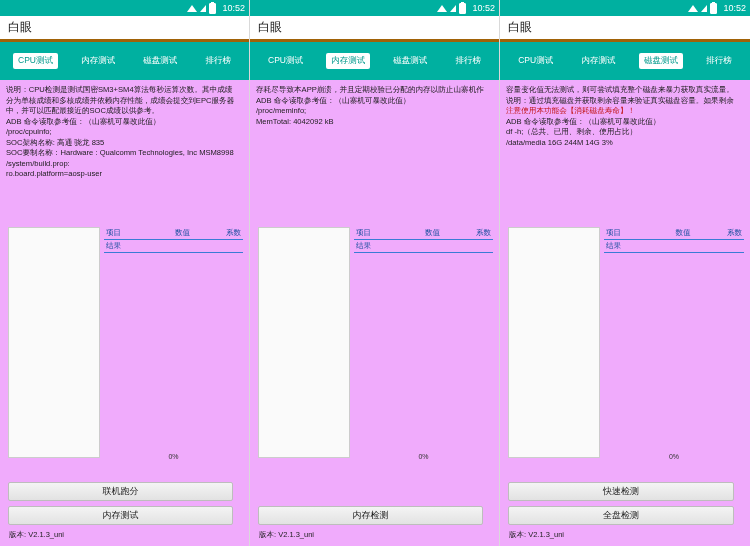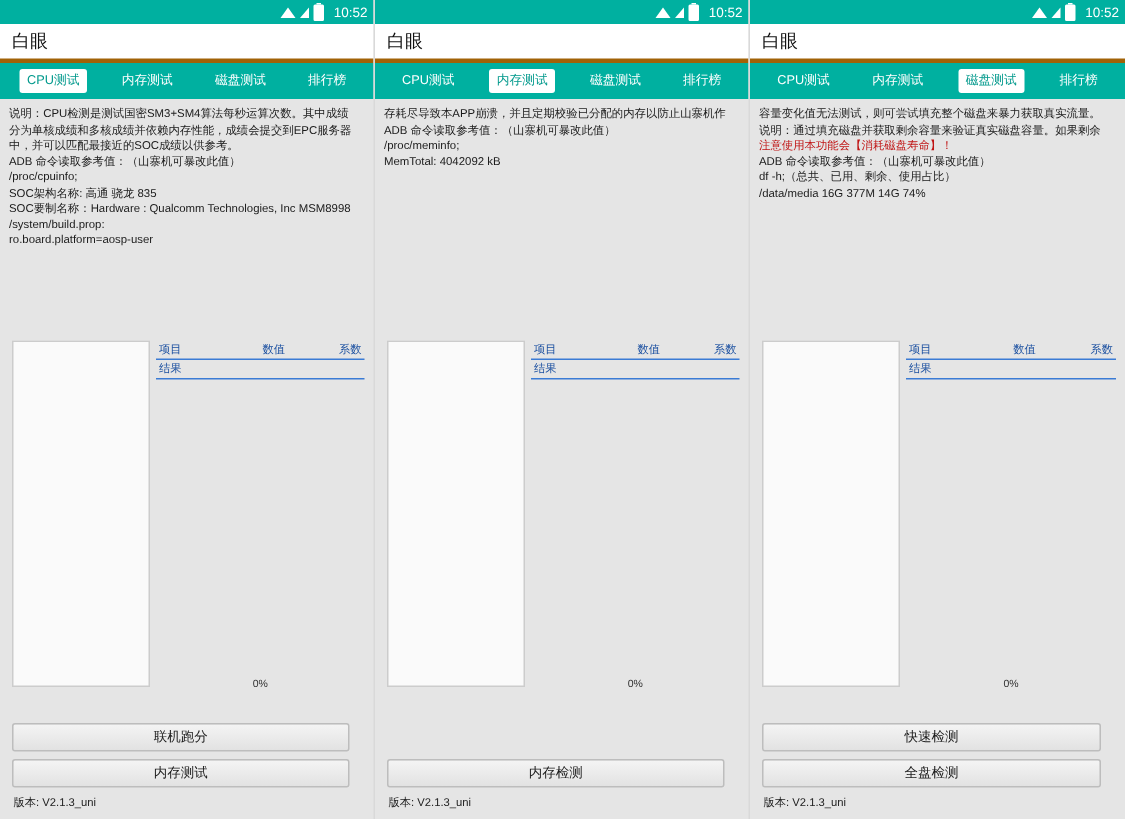--- a/index.html
+++ b/index.html
@@ -13,21 +13,21 @@
   }
   .screens {
     display: flex;
     width: 750px;
     height: 546px;
   }
   .panel {
     width: 250px;
     height: 546px;
     position: relative;
-    background: #e5e5e5;
+    background: #f0abfc;
     border-right: 1px solid #d9d9d9;
     box-sizing: border-box;
     overflow: hidden;
   }
   .panel:last-child { border-right: none; }
 
   
   .statusbar {
     height: 16px;
     background: #00b0a0;
@@ -85,21 +85,21 @@
     box-sizing: border-box;
   }
   .apptitle {
     font-size: 12px;
     color: #111111;
     font-weight: normal;
   }
 
   
   .tabbar {
-    height: 24px;
+    height: 38px;
     background: #00b0a0;
     display: flex;
     align-items: center;
     justify-content: space-around;
     padding: 0 4px;
     box-sizing: border-box;
   }
   .tab {
     font-size: 8.5px;
     color: #ffffff;
@@ -325,21 +325,21 @@
       <span class="tab">内存测试</span>
       <span class="tab active">磁盘测试</span>
       <span class="tab">排行榜</span>
     </div>
     <div class="desc">
       <span class="line">容量变化值无法测试，则可尝试填充整个磁盘来暴力获取真实流量。</span>
       <span class="line">说明：通过填充磁盘并获取剩余容量来验证真实磁盘容量。如果剩余</span>
       <span class="line red">注意使用本功能会【消耗磁盘寿命】！</span>
       <span class="line">ADB 命令读取参考值：（山寨机可暴改此值）</span>
       <span class="line">df -h;（总共、已用、剩余、使用占比）</span>
-      <span class="line">/data/media      16G 377M  14G  74%</span>
+      <span class="line">/data/media      16G 244M  14G  3%</span>
     </div>
     <div class="middle">
       <div class="leftbox"></div>
       <div class="rightpane">
         <div class="tbl-head">
           <span>项目</span>
           <span class="mid">数值</span>
           <span>系数</span>
         </div>
         <div class="tbl-line"></div>

